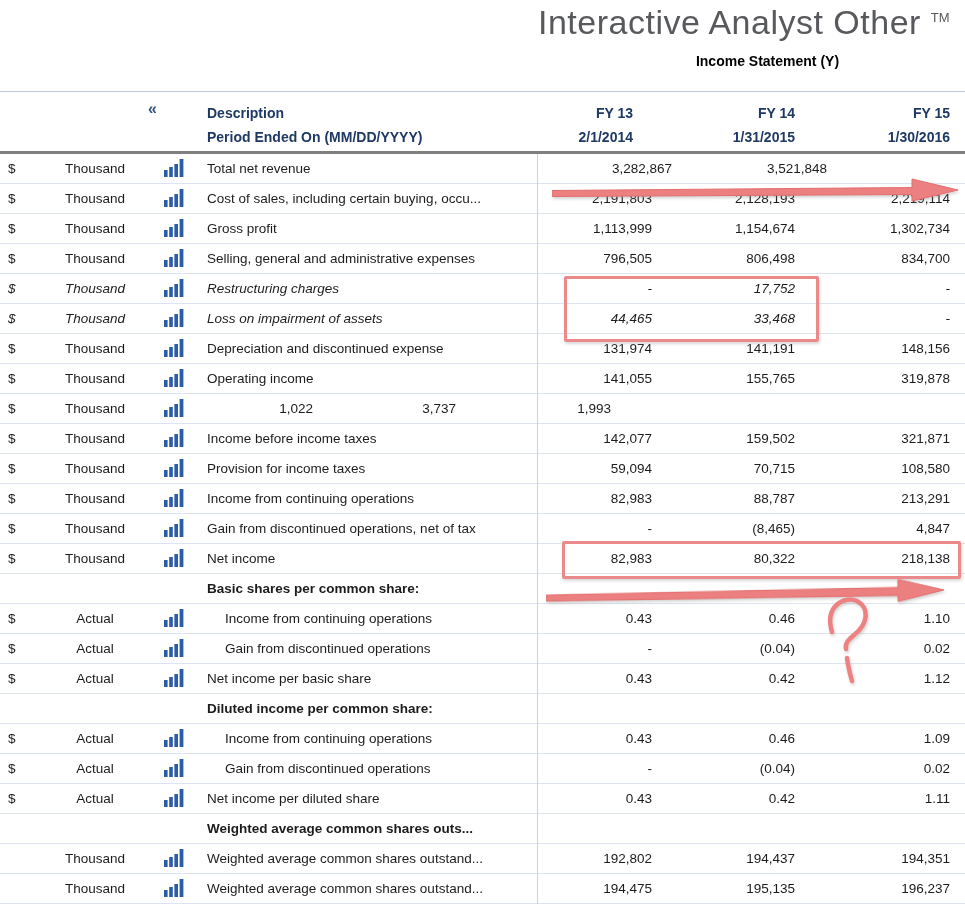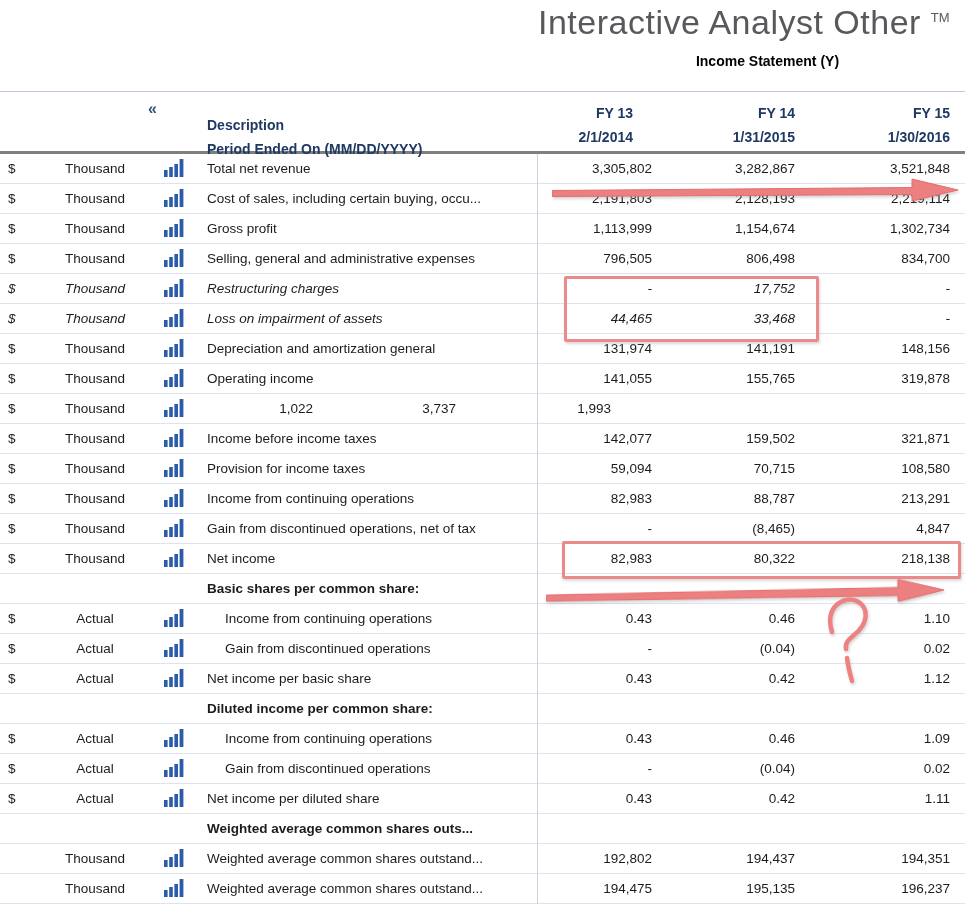--- a/index.html
+++ b/index.html
@@ -24,21 +24,21 @@
   }
   .grid-header{
     position:relative;height:59px;border-bottom:3px solid #7f7f7f;
     color:#1f3864;font-weight:bold;font-size:14px;
   }
   .chev{
     position:absolute;top:8px;font-size:16px;font-weight:bold;color:#33527e;
     cursor:pointer;line-height:18px;
   }
   .chev.inner{left:148px;}
-  .hdr-desc{position:absolute;left:207px;top:9px;line-height:24px;margin-top:12px;}
+  .hdr-desc{position:absolute;left:207px;top:9px;line-height:24px;}
   .hdr-col{position:absolute;top:9px;text-align:right;line-height:24px;padding-right:8px;box-sizing:border-box;}
   .hdr-col.c1{left:518px;width:123px;}
   .hdr-col.c2{left:660px;width:143px;}
   .hdr-col.c3{left:803px;width:155px;}
   .vline{position:absolute;left:537px;top:62px;bottom:0;width:1px;background:#ccd3df;}
   
   .rows{position:relative;}
   .row{
     display:flex;height:30px;line-height:29px;border-bottom:1px solid #dde4f0;
     box-sizing:border-box;align-items:center;
@@ -104,21 +104,20 @@
         <div class="cell c-unit">Thousand</div>
         <div class="cell c-icon">
           <svg width="21" height="18" viewBox="0 0 21 18" aria-hidden="true">
             <rect x="0" y="11" width="3.6" height="7" fill="#2a5caa"></rect>
             <rect x="5.2" y="8" width="3.6" height="10" fill="#2a5caa"></rect>
             <rect x="10.4" y="5" width="3.6" height="13" fill="#2a5caa"></rect>
             <rect x="15.6" y="0" width="3.8" height="18" fill="#2a5caa"></rect>
           </svg>
         </div>
         <div class="cell c-desc">Total net revenue</div>
-        <div class="cell c-val">3,305,802</div>
         <div class="cell c-val2">3,282,867</div>
         <div class="cell c-val3">3,521,848</div>
       </div>
       <div class="row">
         <div class="cell c-cur">$</div>
         <div class="cell c-unit">Thousand</div>
         <div class="cell c-icon">
           <svg width="21" height="18" viewBox="0 0 21 18" aria-hidden="true">
             <rect x="0" y="11" width="3.6" height="7" fill="#2a5caa"></rect>
             <rect x="5.2" y="8" width="3.6" height="10" fill="#2a5caa"></rect>
@@ -199,21 +198,21 @@
         <div class="cell c-cur">$</div>
         <div class="cell c-unit">Thousand</div>
         <div class="cell c-icon">
           <svg width="21" height="18" viewBox="0 0 21 18" aria-hidden="true">
             <rect x="0" y="11" width="3.6" height="7" fill="#2a5caa"></rect>
             <rect x="5.2" y="8" width="3.6" height="10" fill="#2a5caa"></rect>
             <rect x="10.4" y="5" width="3.6" height="13" fill="#2a5caa"></rect>
             <rect x="15.6" y="0" width="3.8" height="18" fill="#2a5caa"></rect>
           </svg>
         </div>
-        <div class="cell c-desc">Depreciation and amortization general</div>
+        <div class="cell c-desc">Depreciation and discontinued expense</div>
         <div class="cell c-val">131,974</div>
         <div class="cell c-val2">141,191</div>
         <div class="cell c-val3">148,156</div>
       </div>
       <div class="row">
         <div class="cell c-cur">$</div>
         <div class="cell c-unit">Thousand</div>
         <div class="cell c-icon">
           <svg width="21" height="18" viewBox="0 0 21 18" aria-hidden="true">
             <rect x="0" y="11" width="3.6" height="7" fill="#2a5caa"></rect>

